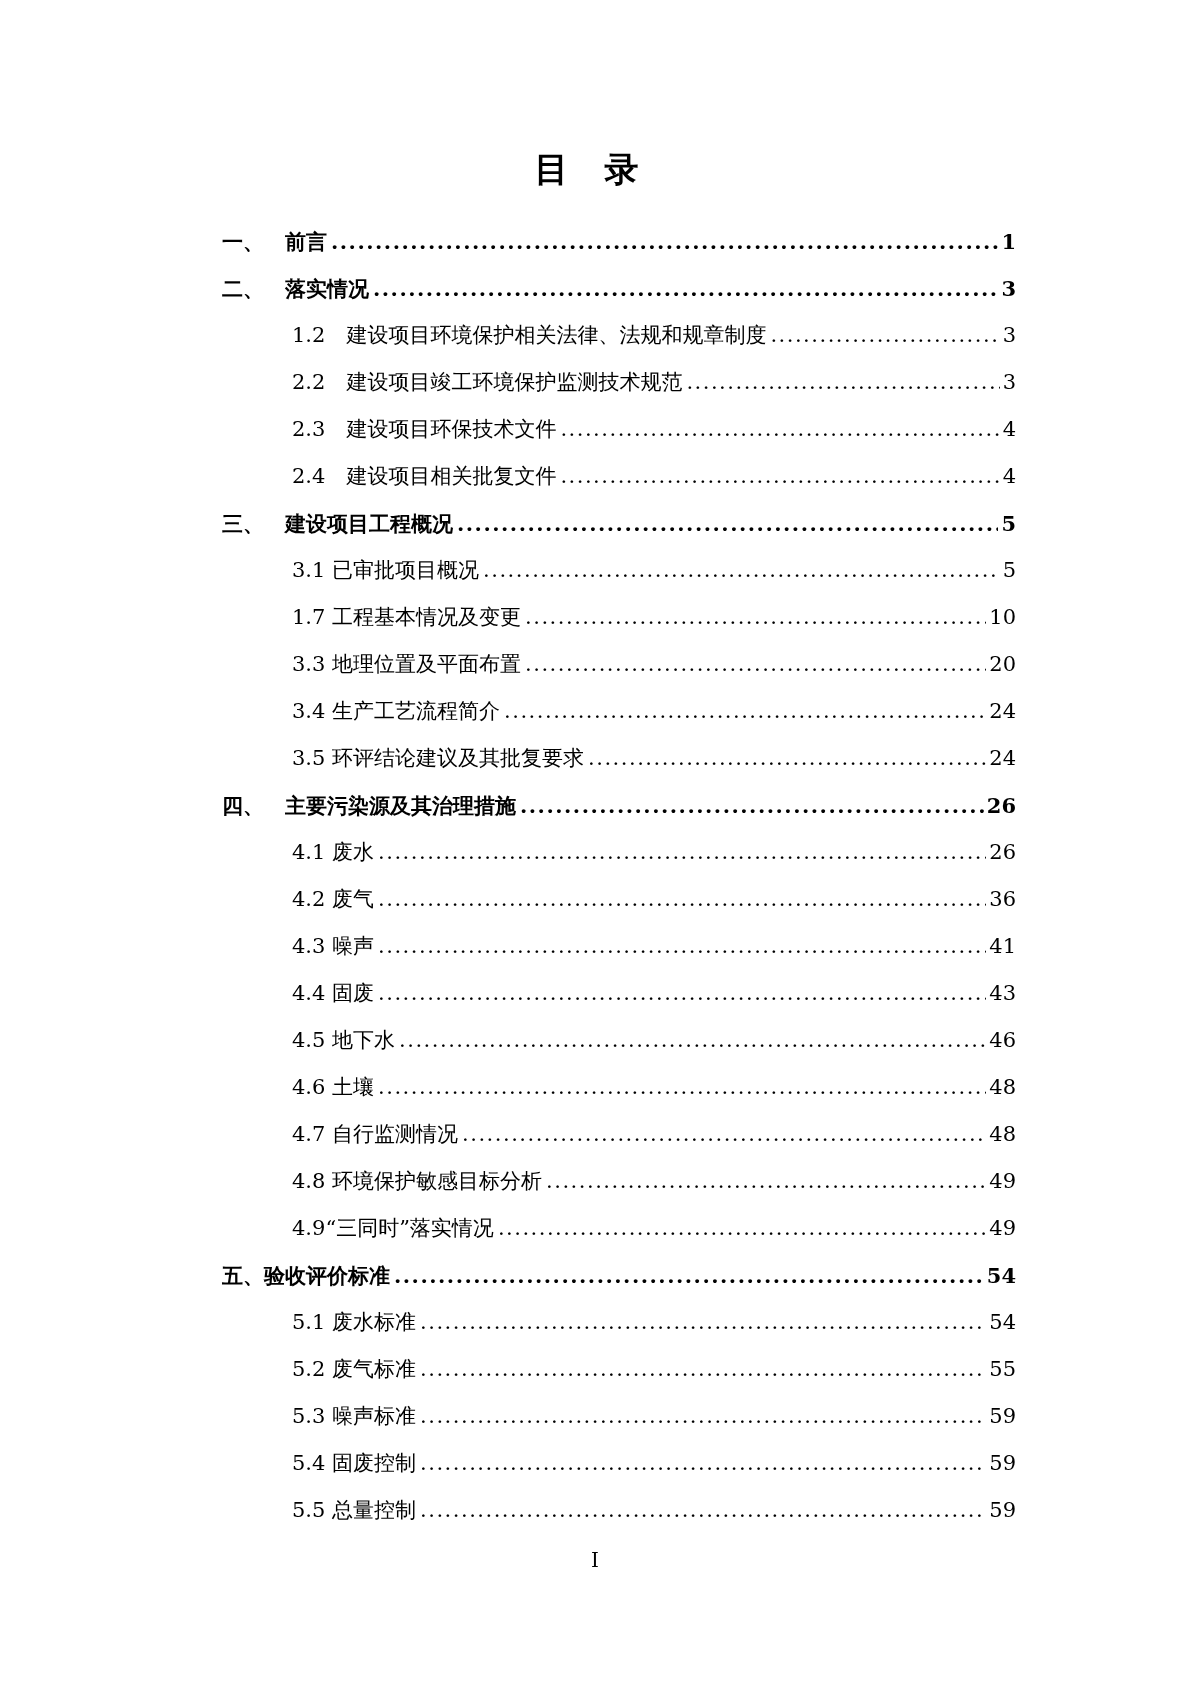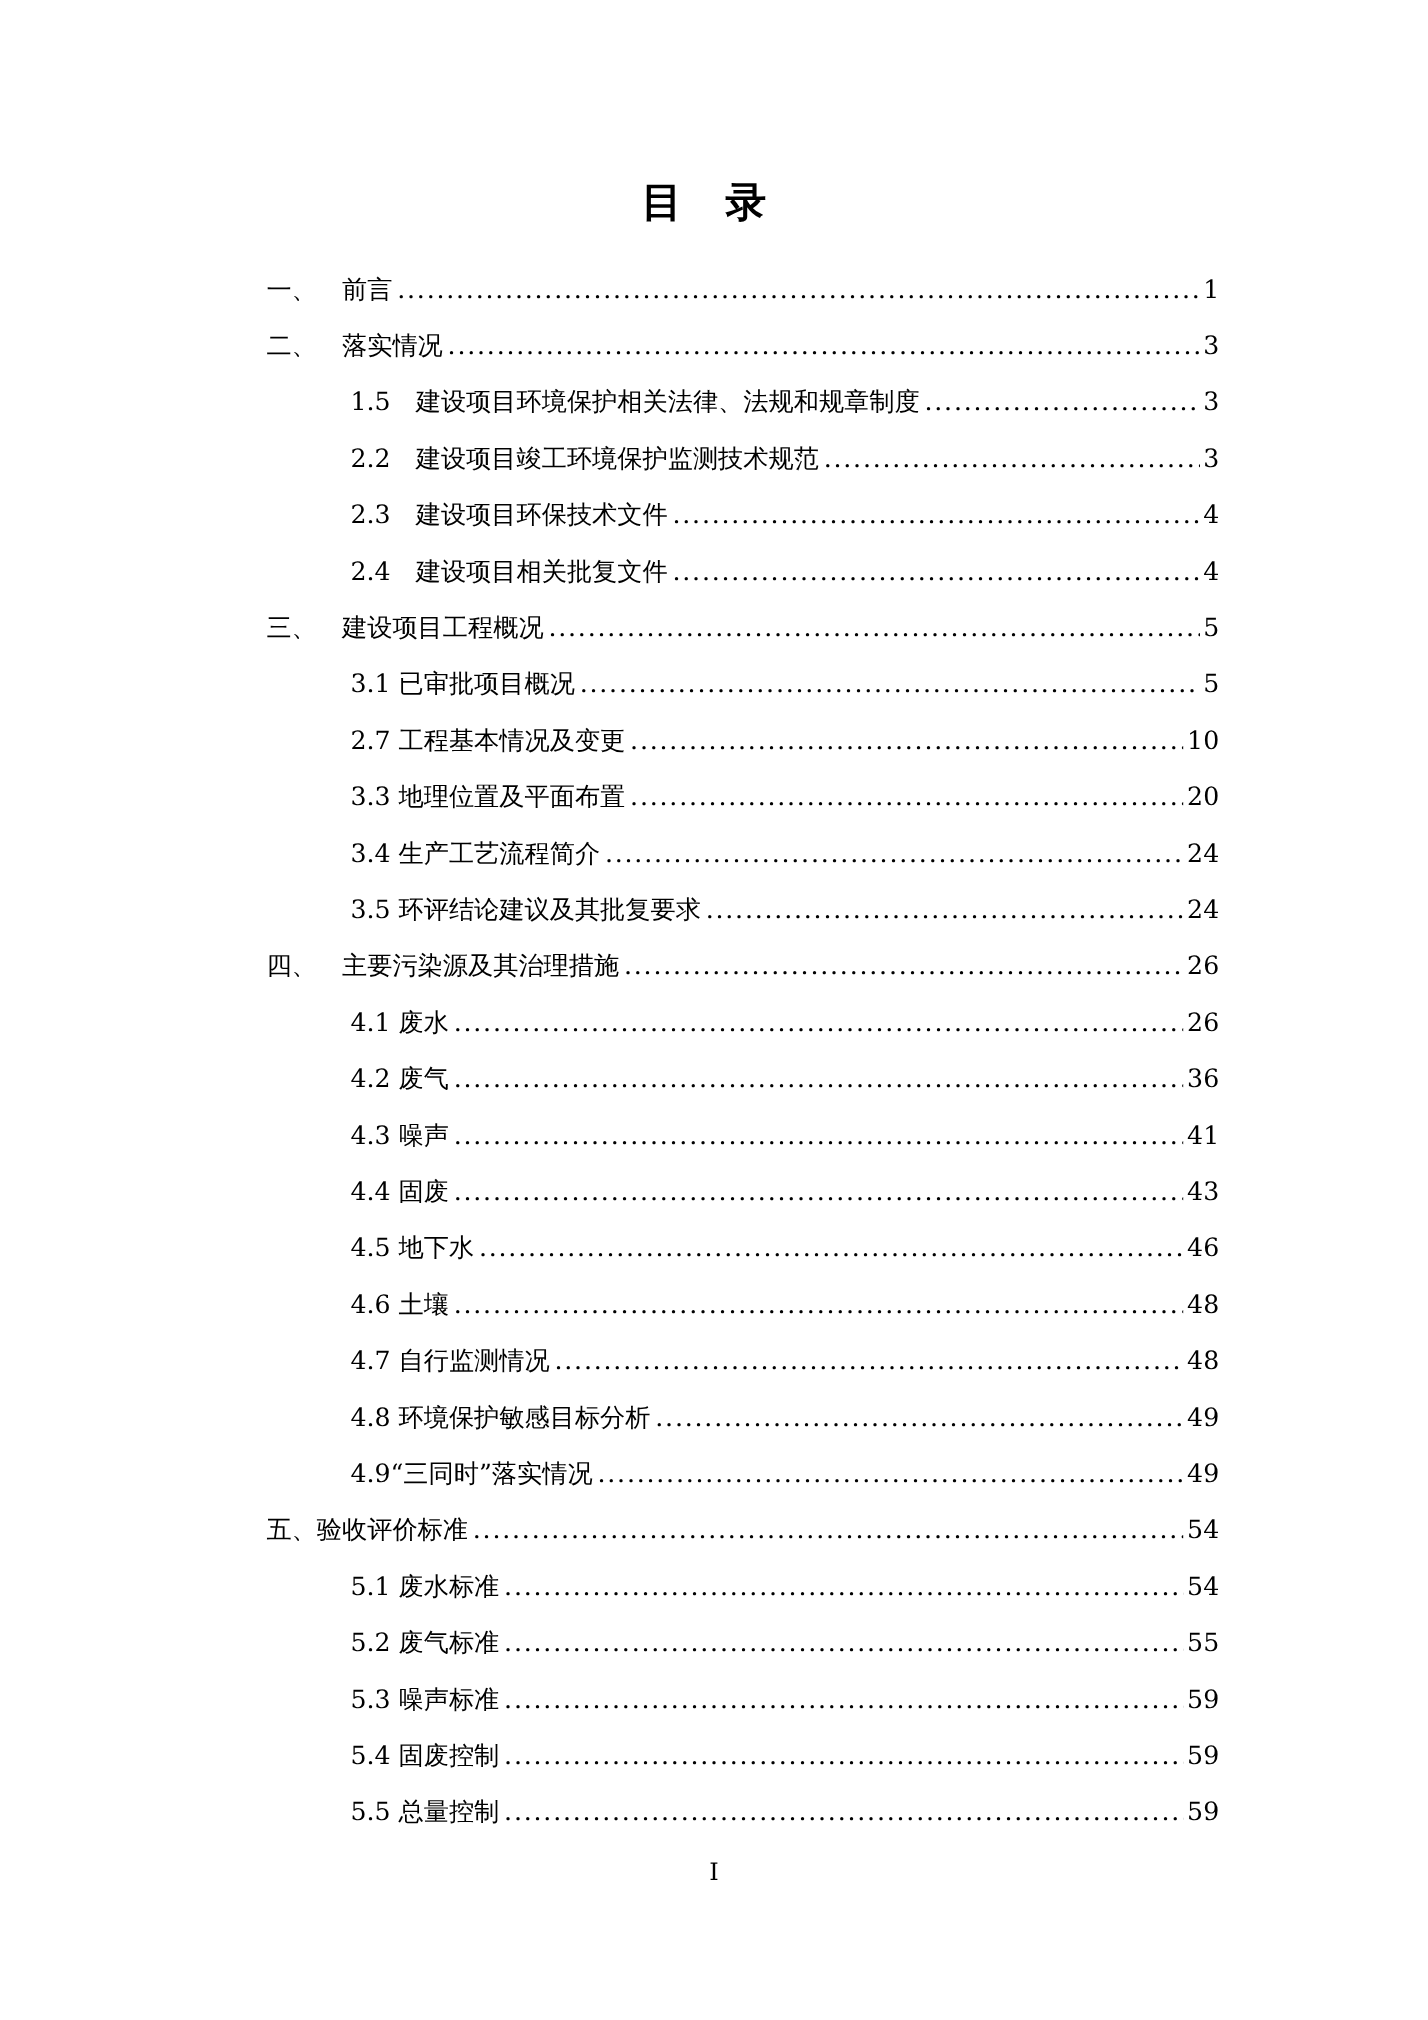--- a/index.html
+++ b/index.html
@@ -31,21 +31,21 @@
   .toc {
     margin: 28px 174px 0 222px; 
   }
   .row {
     display: flex;
     align-items: baseline;
     font-size: 21px;
     line-height: 47px;
     white-space: nowrap;
   }
-  .row.lv1 { font-weight: normal; }
+  .row.lv1 { font-weight: bold; }
   .row.lv2 { padding-left: 70px; }
   .label { flex: 0 0 auto; }
   .dots {
     flex: 1 1 auto;
     overflow: hidden;
     margin: 0 3px 0 4px;
     min-width: 20px;
   }
   .dots::after {
     content: "...................................................................................................................................................................................................................";
@@ -71,21 +71,21 @@
     <span class="label">一、　前言</span>
     <span class="dots"></span>
     <span class="pagenum">1</span>
   </div>
       <div class="row lv1">
     <span class="label">二、　落实情况</span>
     <span class="dots"></span>
     <span class="pagenum">3</span>
   </div>
       <div class="row lv2">
-    <span class="label">1.5　建设项目环境保护相关法律、法规和规章制度</span>
+    <span class="label">1.2　建设项目环境保护相关法律、法规和规章制度</span>
     <span class="dots"></span>
     <span class="pagenum">3</span>
   </div>
       <div class="row lv2">
     <span class="label">2.2　建设项目竣工环境保护监测技术规范</span>
     <span class="dots"></span>
     <span class="pagenum">3</span>
   </div>
       <div class="row lv2">
     <span class="label">2.3　建设项目环保技术文件</span>
@@ -101,21 +101,21 @@
     <span class="label">三、　建设项目工程概况</span>
     <span class="dots"></span>
     <span class="pagenum">5</span>
   </div>
       <div class="row lv2">
     <span class="label">3.1 已审批项目概况</span>
     <span class="dots"></span>
     <span class="pagenum">5</span>
   </div>
       <div class="row lv2">
-    <span class="label">2.7 工程基本情况及变更</span>
+    <span class="label">1.7 工程基本情况及变更</span>
     <span class="dots"></span>
     <span class="pagenum">10</span>
   </div>
       <div class="row lv2">
     <span class="label">3.3 地理位置及平面布置</span>
     <span class="dots"></span>
     <span class="pagenum">20</span>
   </div>
       <div class="row lv2">
     <span class="label">3.4 生产工艺流程简介</span>

